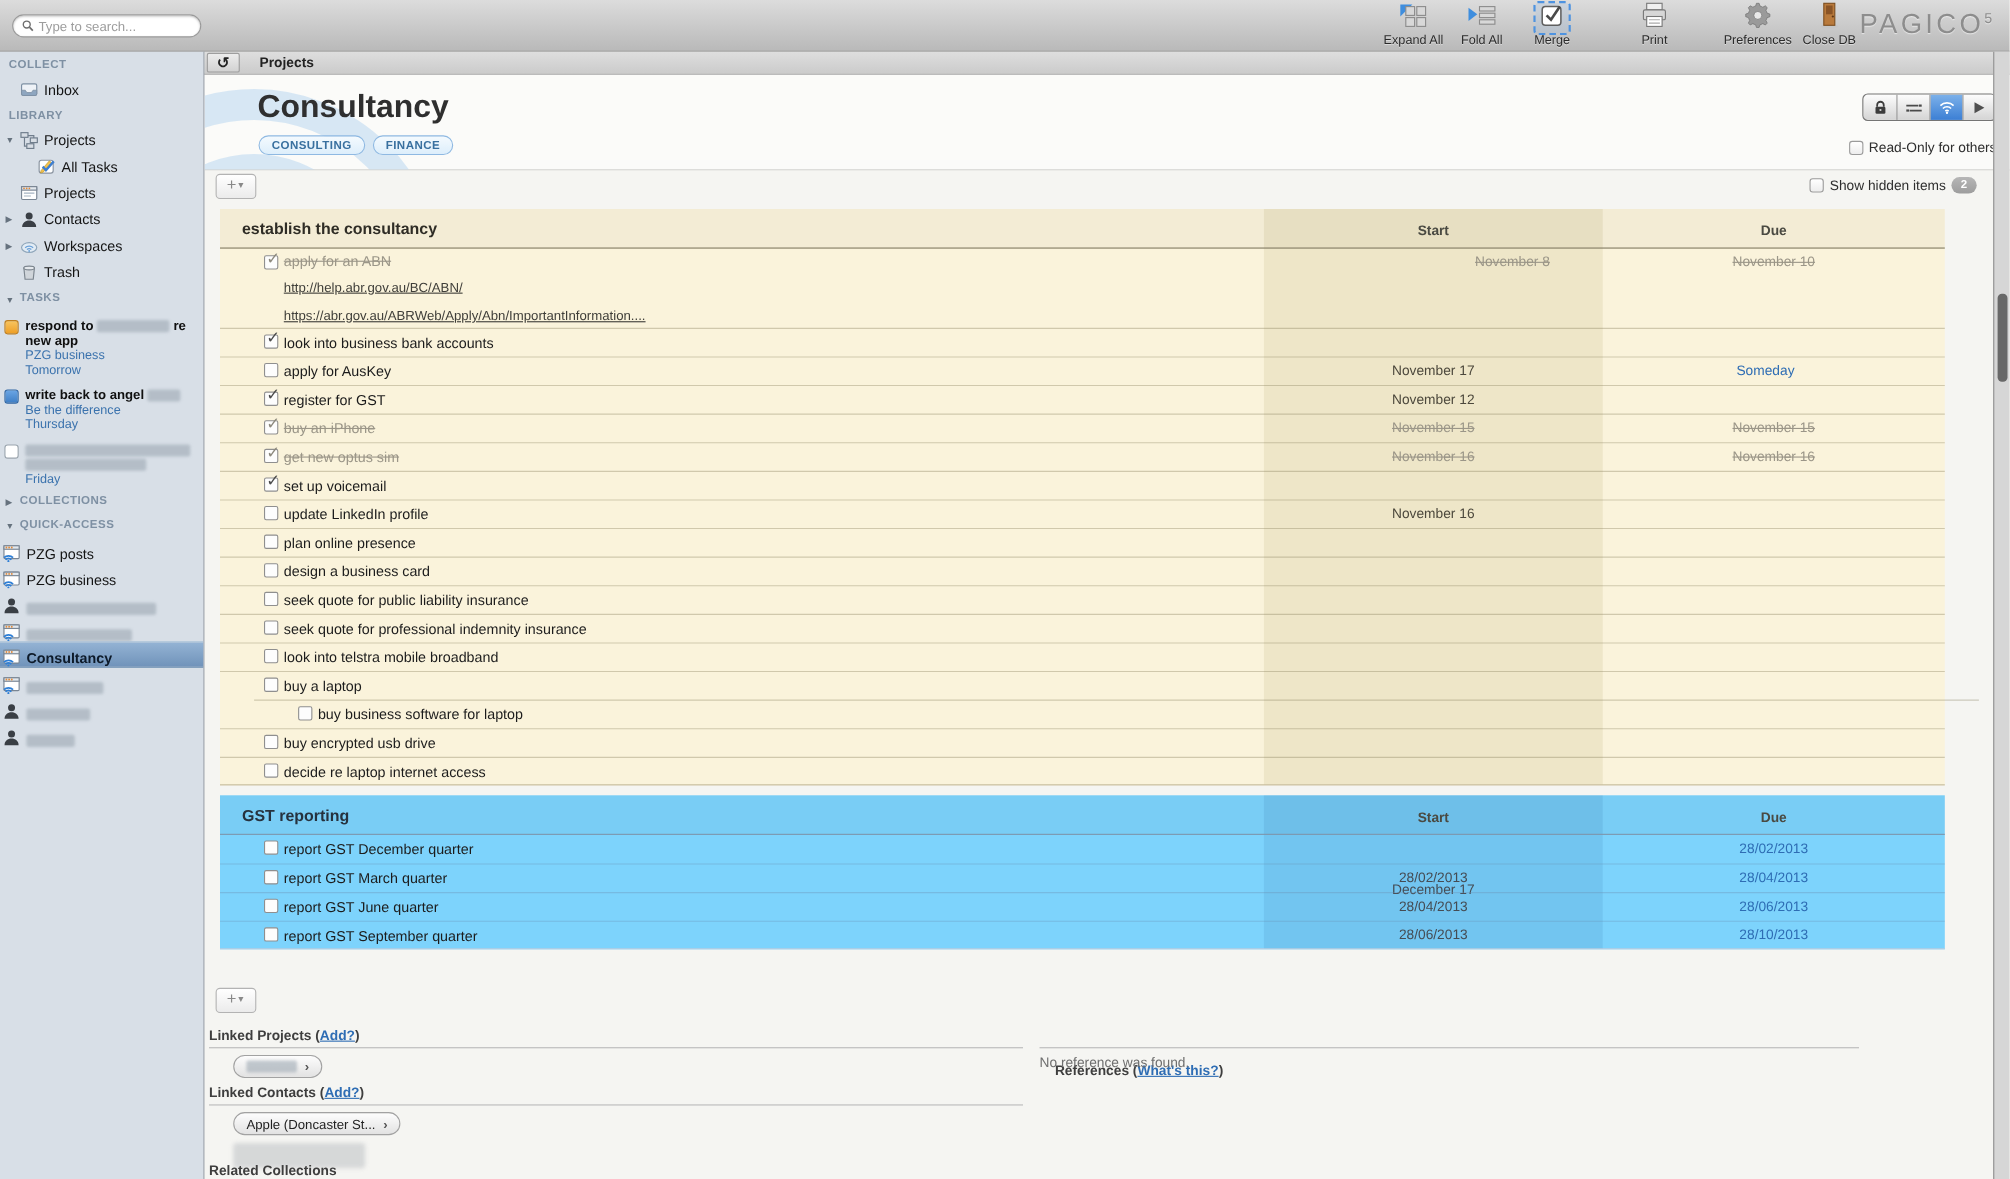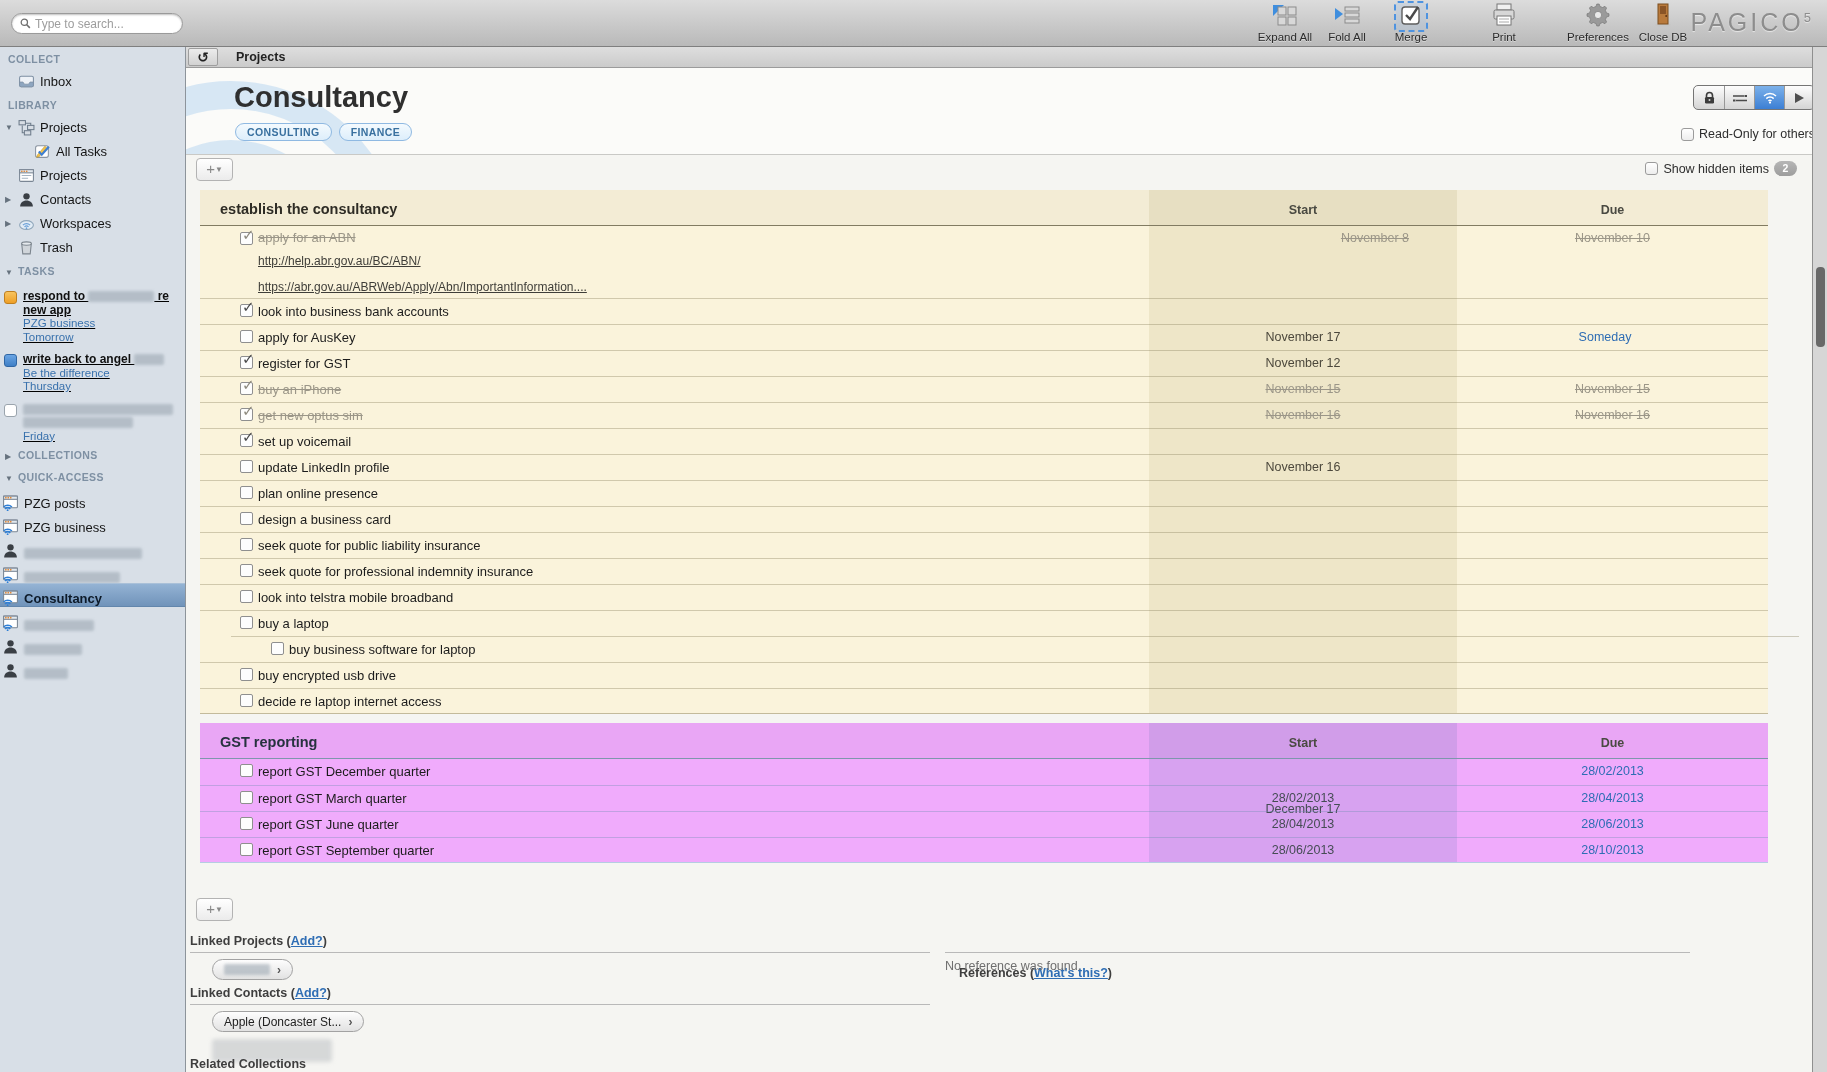--- a/index.html
+++ b/index.html
@@ -35,21 +35,21 @@
   .sb-item { height:24px; display:flex; align-items:center; padding-left:18px; font-size:13px; color:#141414; position:relative; }
   .sb-item .tri { top:8px; }
   .sb-item.indent { padding-left:34px; }
   .sb-item.flush { padding-left:2px;align-items:flex-end; }
   .sb-item .icn { width:17px; height:17px; margin-right:5px; flex:none; display:inline-flex; }
   .sb-item .icn svg { width:17px; height:17px; }
   .sb-item.selected { background:linear-gradient(#94b3d4,#7093ba); border-top:1px solid #a9c0d8;
     border-bottom:1px solid #6286ac; font-weight:bold; color:#0d1a29; }
   .redact { display:inline-block; height:11px; background:#97a3ae; opacity:.55; filter:blur(1.5px);
     border-radius:2px; vertical-align:middle; }
-  .task { position:relative; margin:9px 1px 0 4px; padding-left:19px;text-decoration:underline; }
+  .task { position:relative; margin:9px 1px 0 4px; padding-left:19px; }
   .task .cbx { position:absolute; left:0; top:1px; width:13px; height:13px; border-radius:3px; border:1px solid #9aa4ad; background:#fff; }
   .task .cbx.orange { background:linear-gradient(#f8c45f,#ee9f26); border-color:#bf7f1f; }
   .task .cbx.blue { background:linear-gradient(#6aa5e4,#3f7fc6); border-color:#2f66a4; }
   .task .t1 { font-weight:bold; font-size:12px; color:#101010; line-height:13.5px; }
   .task .sub { font-size:11.5px; color:#3a72ad; line-height:13.5px; }
 
   
   .tabbar { position:absolute; left:186px; top:47px; width:1641px; height:21px;
     background:linear-gradient(#dedede,#cbcbcb); border-bottom:1px solid #9b9b9b; }
   .backbtn { position:absolute; left:2px; top:1px; width:30px; height:18px;
@@ -77,21 +77,21 @@
 
   
   .content { position:absolute; left:186px; top:155px; width:1626px; height:917px; background:#f5f5f2; }
   .addbtn { position:absolute; width:37px; height:23px; background:linear-gradient(#ffffff,#ebebeb);
     border:1px solid #b3b3b3; border-radius:4px; color:#898989; text-align:center; font-size:15px; line-height:20px; }
   .addbtn .caret { font-size:8px; vertical-align:2px; }
   .showhidden { top:6px; right:15px; }
 
   .section { position:absolute; left:14px; width:1568px; }
   .section.beige { background:#faf3db; border-bottom:1px solid #c3ba9b; }
-  .section.blue  { background:#f0abfc; border-bottom:1px solid #b5cde2; }
+  .section.blue  { background:#7dd3fc; border-bottom:1px solid #b5cde2; }
   .colshade { position:absolute; top:0; height:100%; pointer-events:none; }
   .beige .colshade { background:rgba(135,115,40,.10); }
   .blue  .colshade { background:rgba(45,100,160,.12); }
   .sec-head { position:absolute; left:0; top:0; width:100%; height:36px; background:rgba(0,0,0,.028); }
   .beige .sec-head { border-bottom:1px solid #817b62; }
   .blue  .sec-head { border-bottom:1px solid #7e96ac; }
   .sec-title { position:absolute; left:20px; bottom:8px; font-size:14.5px; font-weight:bold; color:#2e2c25; }
   .blue .sec-title { color:#26323e; }
   .colhead { position:absolute; bottom:8px; text-align:center; font-size:12.5px; font-weight:bold; color:#4a4a42; }
   .row { position:absolute; left:0; width:100%; }

